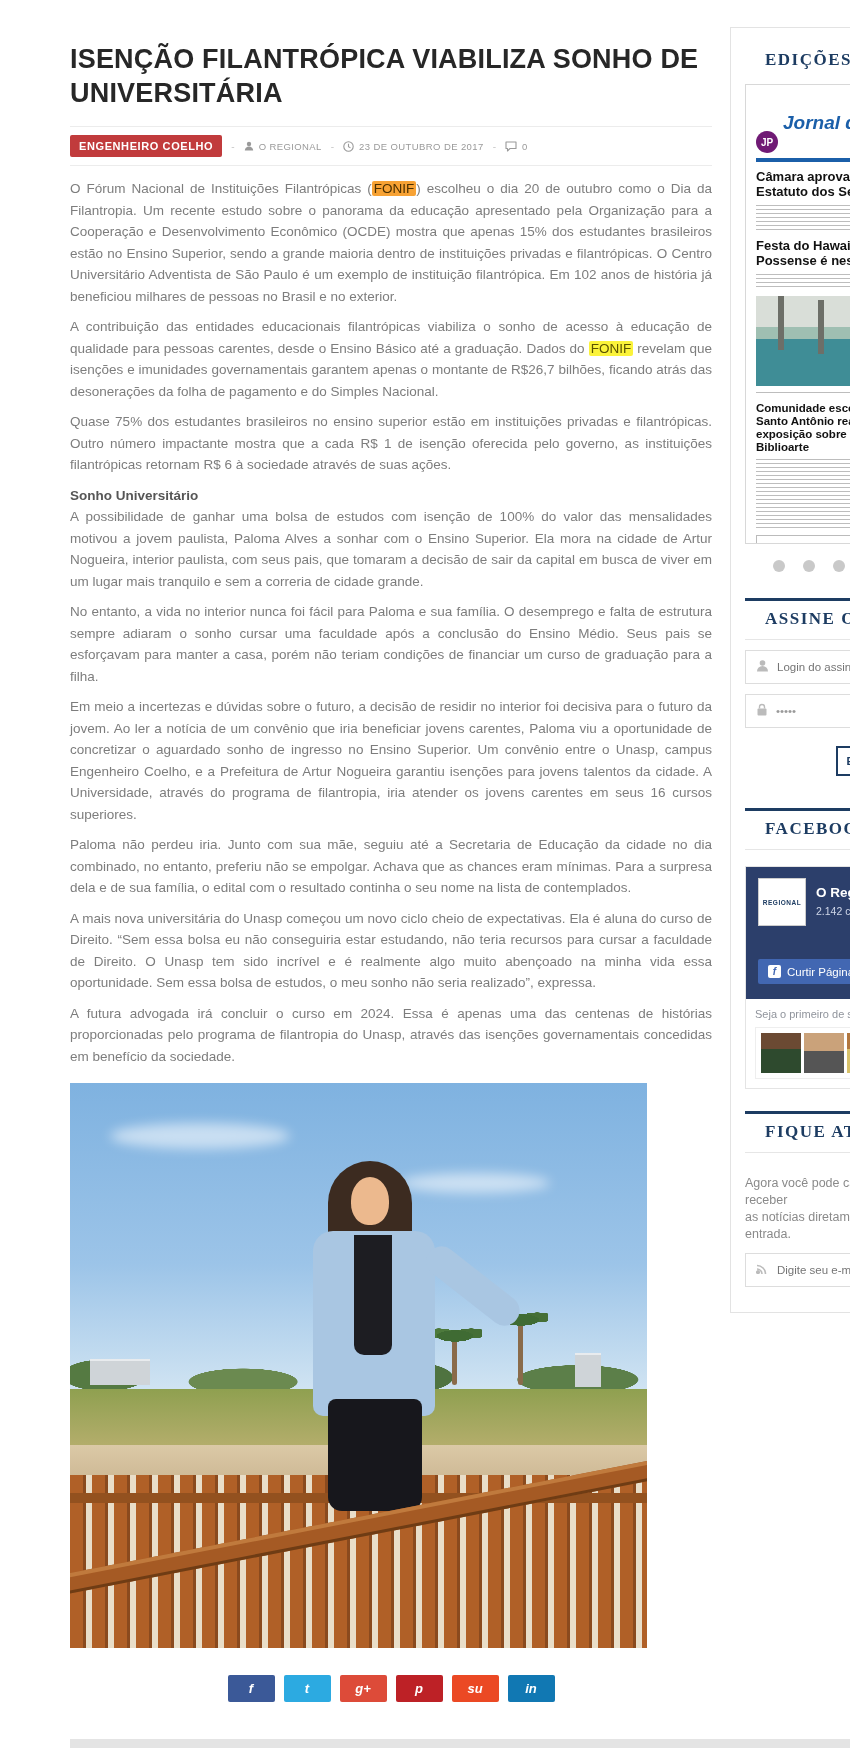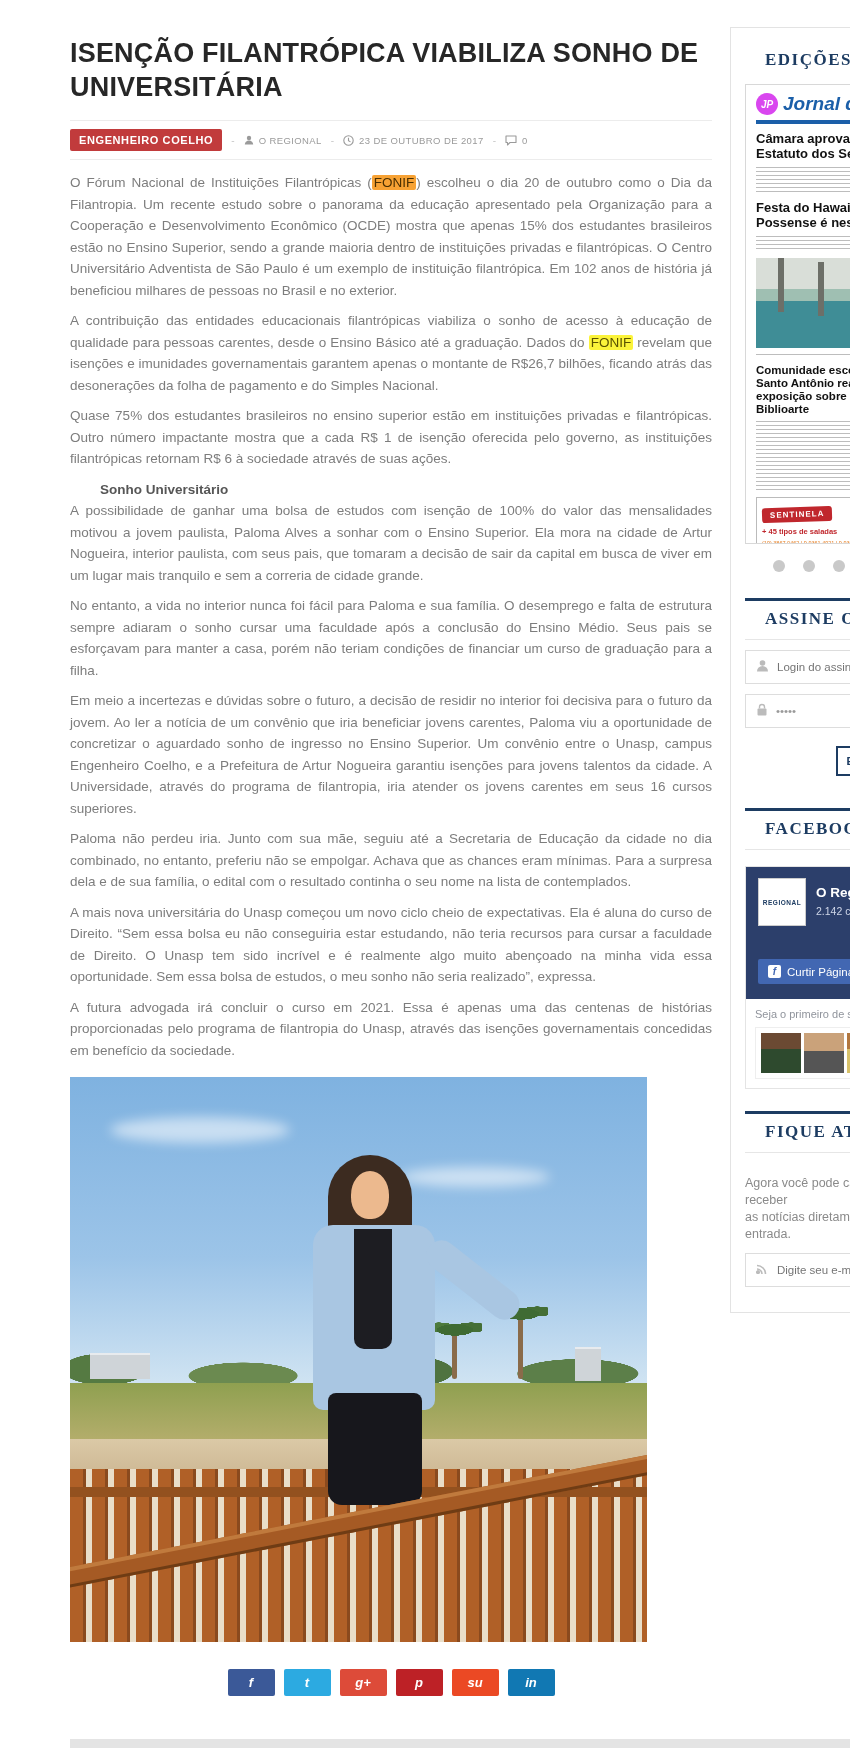--- a/index.html
+++ b/index.html
@@ -4,34 +4,34 @@
 <style>
   :root{ --navy:#1d3c62; --red:#c13b3c; --fbblue:#4267b2; }
   *{margin:0;padding:0;box-sizing:border-box;}
   html,body{width:850px;height:1748px;}
   body{position:relative;overflow:hidden;background:#fff;
        font-family:"Liberation Sans", sans-serif;}
 
   
   .content{position:absolute;left:70px;top:20px;width:642px;}
   .post-title{font-size:27px;line-height:34px;font-weight:bold;color:#272727;
-              letter-spacing:.2px;margin-top:16px;}
+              letter-spacing:.2px;margin-top:22px;}
   .rule{border:0;border-top:1px solid #ececec;margin:0;}
   .rule-top{margin-top:16px;}
   .meta{display:flex;align-items:center;gap:9px;height:38px;}
   .cat-badge{background:var(--red);color:#fff;font-size:11px;font-weight:bold;
              letter-spacing:.6px;padding:5px 9px;border-radius:2px;cursor:pointer;}
   .meta-item{display:flex;align-items:center;gap:5px;color:#9a9a9a;font-size:9.5px;
              letter-spacing:.4px;text-transform:uppercase;}
   .meta-sep{color:#c9c9c9;font-size:10px;}
   .meta svg{display:block;}
   .body-text{margin-top:12px;}
   .body-text p{font-size:13.5px;line-height:21.5px;color:#7d7d7d;text-align:justify;
                margin:0 0 9px 0;}
-  .body-text h3{font-size:13.5px;line-height:21.5px;color:#565656;font-weight:bold;margin-left:30px;}
+  .body-text h3{font-size:13.5px;line-height:21.5px;color:#565656;font-weight:bold;}
   .mark-orange{padding:0 2px;border-radius:2px;color:#4a2f00;}
   .mark-yellow{padding:0 2px;border-radius:2px;color:#5a5200;}
 
   
   .photo{position:relative;width:577px;height:565px;margin-top:16px;overflow:hidden;
          background:linear-gradient(180deg,#7fb2e0 0%,#9cc4e8 32%,#cfe3f2 54%,#cfe3f2 100%);}
   .cloud{position:absolute;background:rgba(255,255,255,.55);filter:blur(6px);border-radius:50%;}
   .treeline{position:absolute;left:0;top:268px;width:100%;height:44px;
       background:
        radial-gradient(ellipse 70px 26px at 6% 55%, #557a42 60%, transparent 61%),
@@ -80,23 +80,23 @@
   .w-title{font-family:"Liberation Serif", serif;font-size:17px;font-weight:bold;
            color:var(--navy);letter-spacing:1.5px;padding-left:20px;margin:8px 0 10px;
            white-space:nowrap;}
   .thin-rule{border:0;border-top:1px solid #e6e6e6;}
   .navy-rule{border:0;border-top:3px solid var(--navy);}
 
   
   .paper{width:240px;height:460px;margin-top:14px;border:1px solid #d8d8d8;background:#fff;
          padding:8px 10px;overflow:hidden;}
   .p-logo-row{display:flex;align-items:center;gap:5px;white-space:nowrap;}
-  .p-badge{width:22px;height:22px;border-radius:50%;background:#d946ef;color:#fff;
-           font-size:10px;font-weight:bold;font-style:italic;display:flex;align-items:center;
-           justify-content:center;flex:0 0 auto;}
+  .p-badge{width:22px;height:22px;border-radius:50%;background:#701a75;color:#fff;
+           font-size:10px;font-weight:bold;display:flex;align-items:center;
+           justify-content:center;flex:0 0 auto;margin-top:38px;}
   .p-name{font-size:19px;font-weight:bold;font-style:italic;color:#1b5fa9;}
   .p-bluebar{height:4px;background:#1b5fa9;margin:5px 0 7px;}
   .p-h1{font-size:13px;line-height:15px;font-weight:bold;color:#111;white-space:pre-line;}
   .p-h2{font-size:13px;line-height:15px;font-weight:bold;color:#111;white-space:pre-line;margin-top:7px;}
   .p-h3{font-size:11.5px;line-height:13px;font-weight:bold;color:#111;white-space:pre-line;margin-top:6px;}
   .fauxlines{background:repeating-linear-gradient(180deg,#bdbdbd 0 1px,transparent 1px 4px);
              margin-top:6px;}
   .p-pool{height:90px;margin-top:6px;
       background:linear-gradient(180deg,#d9ded8 0 34%,#9fbfb2 34% 48%,#3f8d96 48% 100%);
       position:relative;}
@@ -197,21 +197,21 @@
   <div class="body-text">
     <p><span>O Fórum Nacional de Instituições Filantrópicas (</span><span class="mark-orange" style="background-color: rgb(247, 162, 52);">FONIF</span><span>) escolheu o dia 20 de outubro como o Dia da Filantropia. Um recente estudo sobre o panorama da educação apresentado pela Organização para a Cooperação e Desenvolvimento Econômico (OCDE) mostra que apenas 15% dos estudantes brasileiros estão no Ensino Superior, sendo a grande maioria dentro de instituições privadas e filantrópicas. O Centro Universitário Adventista de São Paulo é um exemplo de instituição filantrópica. Em 102 anos de história já beneficiou milhares de pessoas no Brasil e no exterior.</span></p>
     <p><span>A contribuição das entidades educacionais filantrópicas viabiliza o sonho de acesso à educação de qualidade para pessoas carentes, desde o Ensino Básico até a graduação. Dados do </span><span class="mark-yellow" style="background-color: rgb(251, 243, 58);">FONIF</span><span> revelam que isenções e imunidades governamentais garantem apenas o montante de R$26,7 bilhões, ficando atrás das desonerações da folha de pagamento e do Simples Nacional.</span></p>
     <p>Quase 75% dos estudantes brasileiros no ensino superior estão em instituições privadas e filantrópicas. Outro número impactante mostra que a cada R$ 1 de isenção oferecida pelo governo, as instituições filantrópicas retornam R$ 6 à sociedade através de suas ações.</p>
     <h3>Sonho Universitário</h3>
     <p>A possibilidade de ganhar uma bolsa de estudos com isenção de 100% do valor das mensalidades motivou a jovem paulista, Paloma Alves a sonhar com o Ensino Superior. Ela mora na cidade de Artur Nogueira, interior paulista, com seus pais, que tomaram a decisão de sair da capital em busca de viver em um lugar mais tranquilo e sem a correria de cidade grande.</p>
     <p>No entanto, a vida no interior nunca foi fácil para Paloma e sua família. O desemprego e falta de estrutura sempre adiaram o sonho cursar uma faculdade após a conclusão do Ensino Médio. Seus pais se esforçavam para manter a casa, porém não teriam condições de financiar um curso de graduação para a filha.</p>
     <p>Em meio a incertezas e dúvidas sobre o futuro, a decisão de residir no interior foi decisiva para o futuro da jovem. Ao ler a notícia de um convênio que iria beneficiar jovens carentes, Paloma viu a oportunidade de concretizar o aguardado sonho de ingresso no Ensino Superior. Um convênio entre o Unasp, campus Engenheiro Coelho, e a Prefeitura de Artur Nogueira garantiu isenções para jovens talentos da cidade. A Universidade, através do programa de filantropia, iria atender os jovens carentes em seus 16 cursos superiores.</p>
     <p>Paloma não perdeu iria. Junto com sua mãe, seguiu até a Secretaria de Educação da cidade no dia combinado, no entanto, preferiu não se empolgar. Achava que as chances eram mínimas. Para a surpresa dela e de sua família, o edital com o resultado continha o seu nome na lista de contemplados.</p>
     <p>A mais nova universitária do Unasp começou um novo ciclo cheio de expectativas. Ela é aluna do curso de Direito. “Sem essa bolsa eu não conseguiria estar estudando, não teria recursos para cursar a faculdade de Direito. O Unasp tem sido incrível e é realmente algo muito abençoado na minha vida essa oportunidade. Sem essa bolsa de estudos, o meu sonho não seria realizado”, expressa.</p>
-    <p>A futura advogada irá concluir o curso em 2021. Essa é apenas uma das centenas de histórias proporcionadas pelo programa de filantropia do Unasp, através das isenções governamentais concedidas em benefício da sociedade.</p>
+    <p>A futura advogada irá concluir o curso em 2024. Essa é apenas uma das centenas de histórias proporcionadas pelo programa de filantropia do Unasp, através das isenções governamentais concedidas em benefício da sociedade.</p>
   </div>
 
   <div class="photo">
     <div class="cloud" style="left:40px;top:40px;width:180px;height:26px;"></div>
     <div class="cloud" style="left:330px;top:90px;width:150px;height:20px;"></div>
     <div class="treeline"></div>
     <div class="building" style="left:20px;top:276px;width:60px;height:26px;"></div>
     <div class="building" style="left:505px;top:270px;width:26px;height:34px;"></div>
     <div class="palm-trunk" style="left:448px;top:238px;height:64px;"></div>
     <div class="palm-top" style="left:424px;top:224px;"></div>

